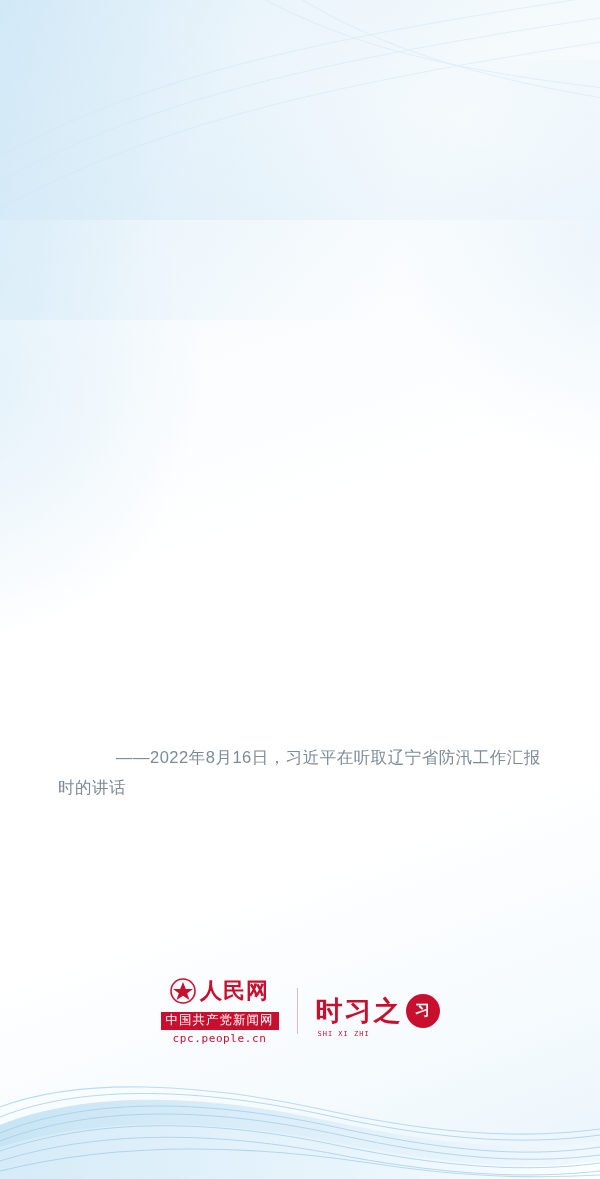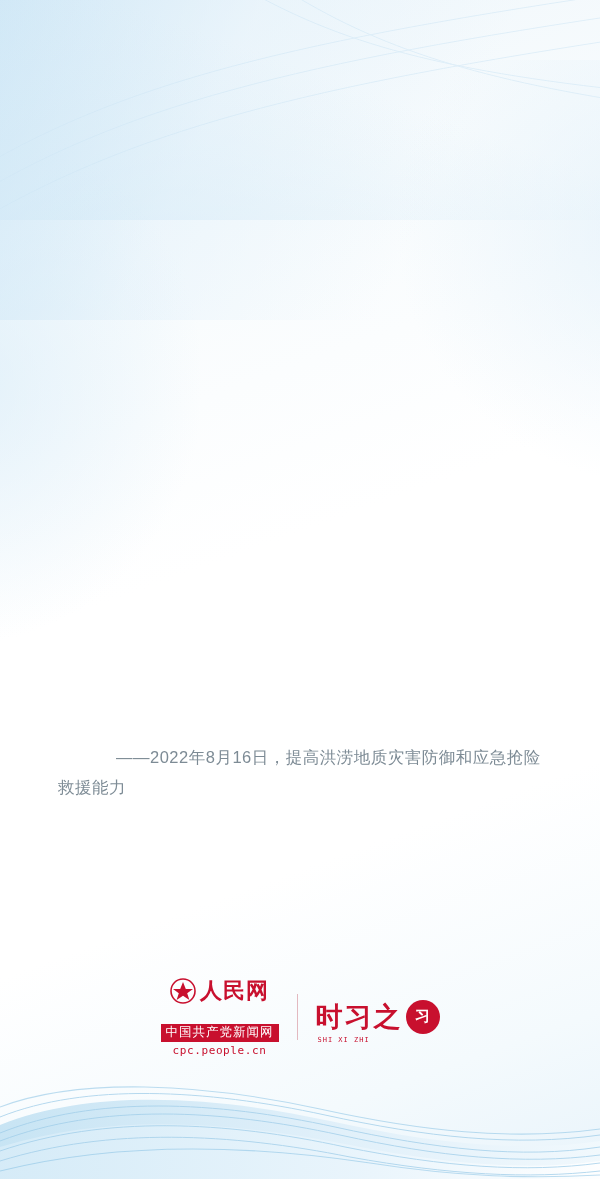--- a/index.html
+++ b/index.html
@@ -106,21 +106,21 @@
   }
   .lp-mark svg { display: block; }
   .lp-name {
     color: #c8102e;
     font-size: 22px;
     font-weight: 700;
     letter-spacing: 1px;
     font-family: "DejaVu Sans", "Liberation Sans", sans-serif;
   }
   .lp-sub {
-    margin-top: 20px;
+    margin-top: 8px;
     background: #c8102e;
     color: #ffffff;
     font-size: 12.5px;
     letter-spacing: 1px;
     padding: 2px 5px 3px;
     font-family: "DejaVu Sans", "Liberation Sans", sans-serif;
   }
   .lp-url {
     margin-top: 3px;
     color: #c8102e;
@@ -194,21 +194,21 @@
     <g stroke="#cfe6f5" stroke-width="1" fill="none" opacity="0.55">
       <path d="M -40 180 C 120 80, 300 40, 640 -10"></path>
       <path d="M -40 205 C 120 105, 300 62, 640 12"></path>
       <path d="M -40 232 C 130 128, 310 86, 640 36"></path>
       <path d="M 230 -20 C 330 40, 430 70, 640 92"></path>
       <path d="M 270 -20 C 370 46, 470 78, 640 104"></path>
     </g>
   </svg>
 
 
-  <div class="attribution">——2022年8月16日，提高洪涝地质灾害防御和应急抢险救援能力</div>
+  <div class="attribution">——2022年8月16日，习近平在听取辽宁省防汛工作汇报时的讲话</div>
 
   <div class="footer">
 
     <div class="logo-people">
       <div class="lp-top">
         <span class="lp-mark">
           <svg width="26" height="26" viewBox="0 0 26 26">
             <circle cx="13" cy="13" r="12" fill="none" stroke="#c8102e" stroke-width="1.6"></circle>
             <path d="M13 4 L15.8 11 L23 11 L17.2 15.2 L19.4 22 L13 17.8 L6.6 22 L8.8 15.2 L3 11 L10.2 11 Z" fill="#c8102e"></path>
           </svg>

